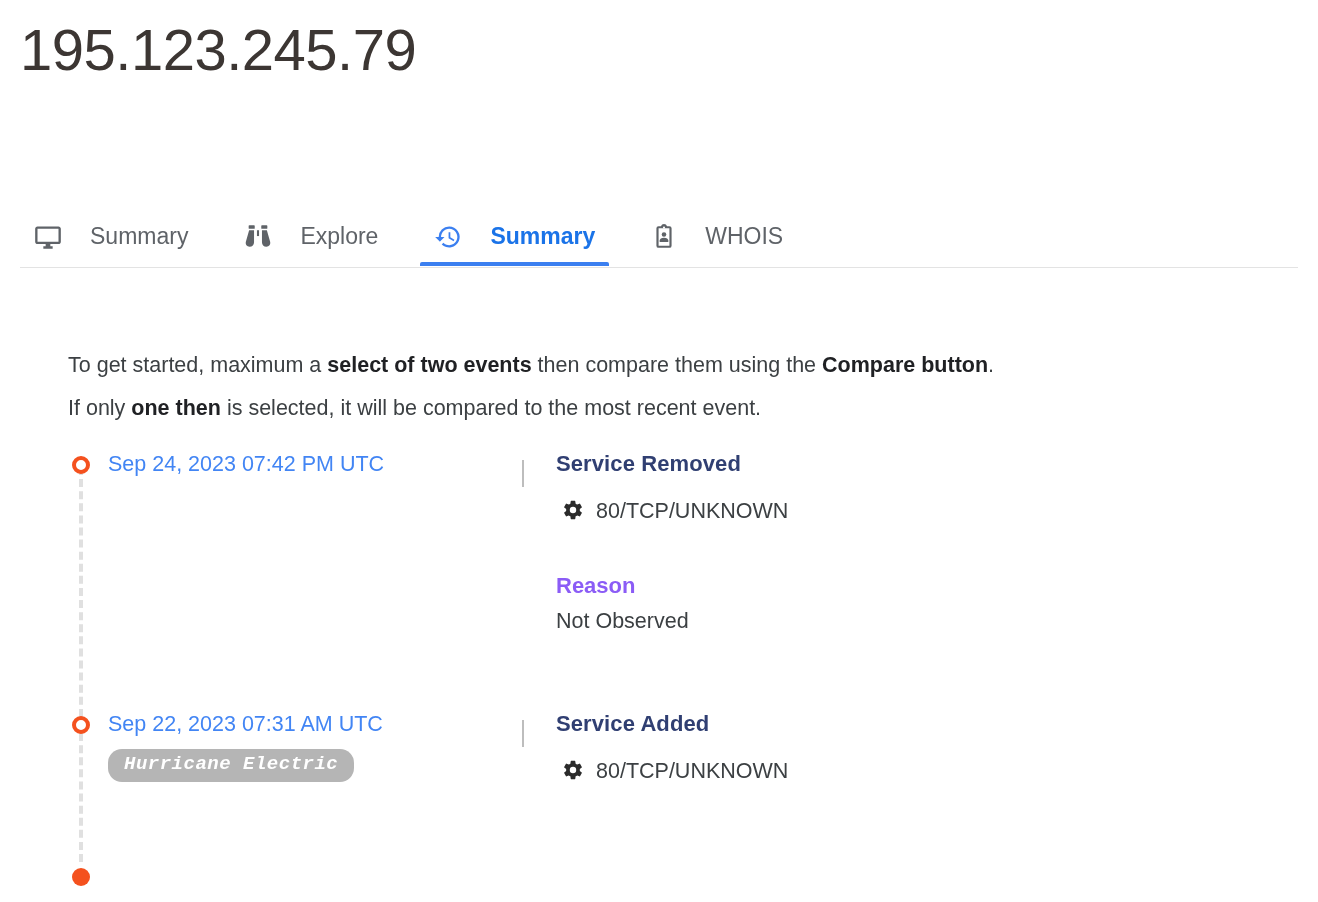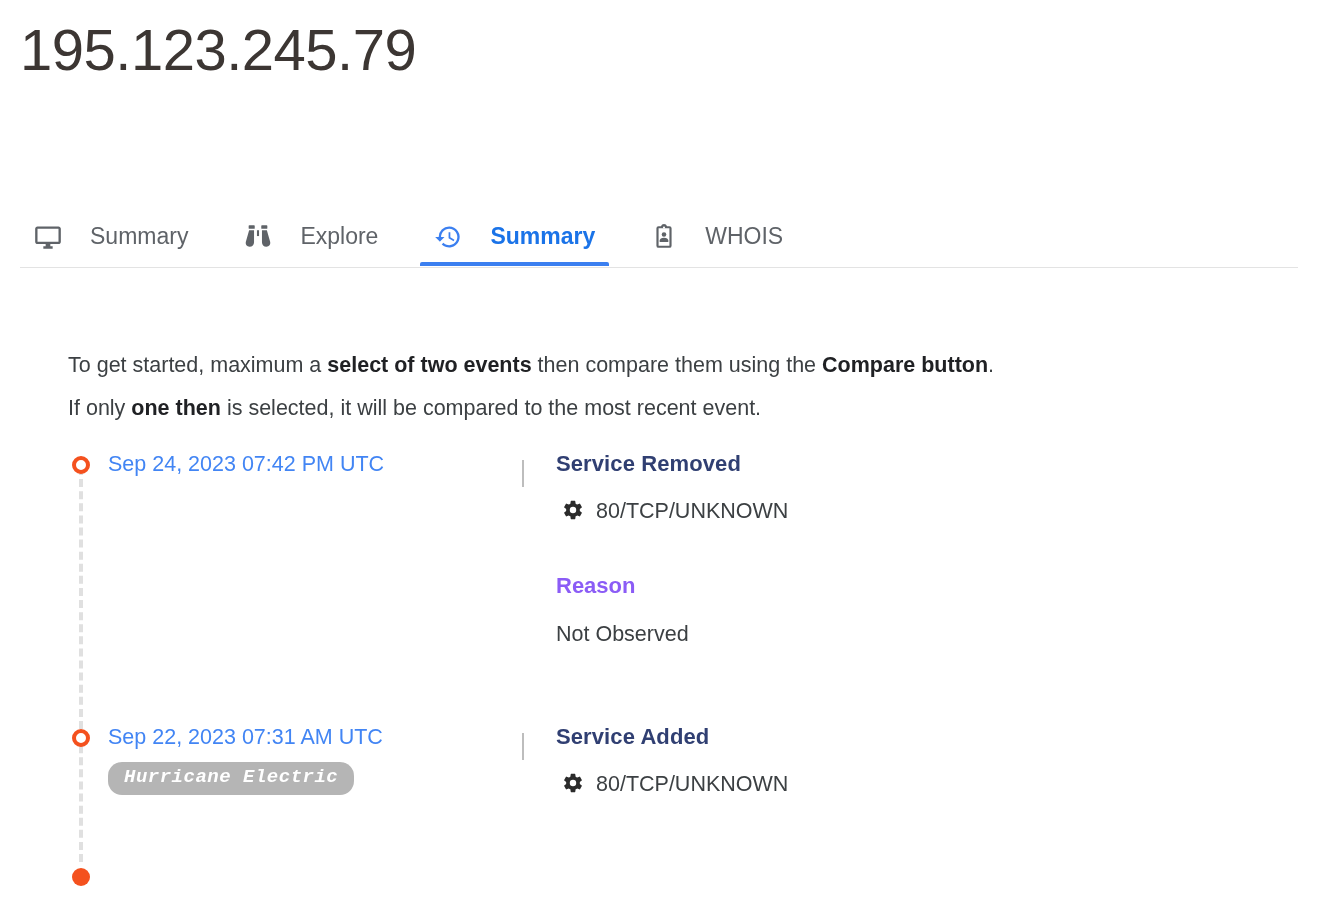--- a/index.html
+++ b/index.html
@@ -184,21 +184,21 @@
   .gear-ico { display: block; color: #2b2b2b; flex: none; }
 
   .reason-block { margin-top: 44px; }
   .reason-title {
     font-size: 22px;
     font-weight: 700;
     color: #8b5cf6;
     line-height: 34px;
   }
   .reason-value {
-    margin-top: 18px;
+    margin-top: 5px;
     font-size: 21.5px;
     color: #3c4043;
     line-height: 1.25;
   }
 
   .spacer-a { height: 72px; }
 
   .end-marker {
     position: absolute;
     left: 72px;

